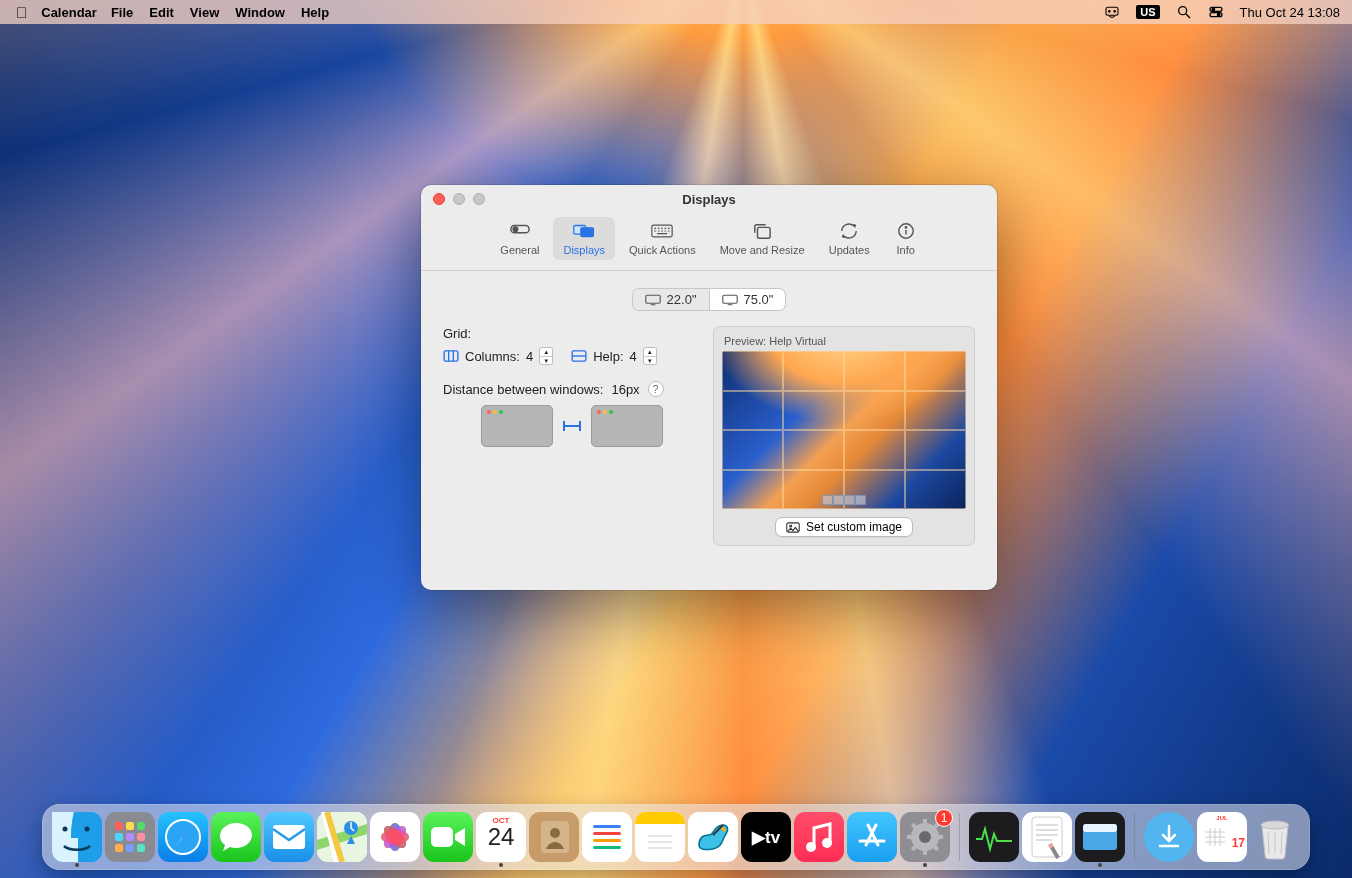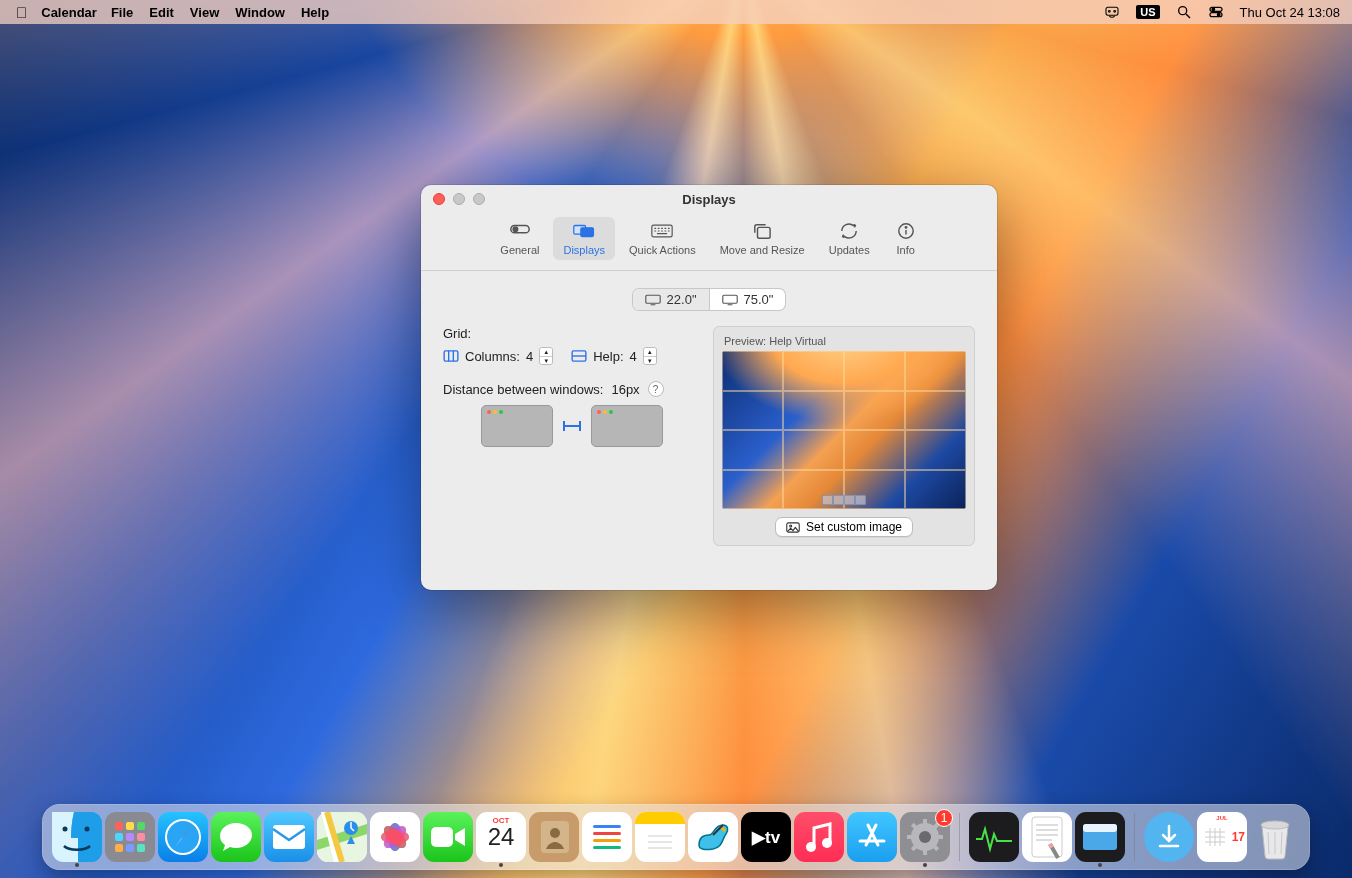--- a/index.html
+++ b/index.html
@@ -143,21 +143,21 @@
 .d-text{background:#fff;}
 .d-rect{background:#1c1c1e;}
 .d-dl{background:#52b5f0;}
 .d-calapp{background:#fff;}
 .d-trash{background:transparent;}
 
 .cal-top{position:absolute;top:4px;left:0;right:0;text-align:center;font-size:8px;font-weight:600;color:#ff3b30;text-transform:uppercase;}
 .cal-num{font-size:24px;font-weight:400;color:#222;}
 .cal-small .cal-top{font-size:6px;top:3px;}
 .cal-small .cal-num{font-size:16px;margin-top:6px;}
-.cal-small .cal-corner{position:absolute;right:2px;bottom:18px;font-size:12px;color:#ff3b30;font-weight:600;}
+.cal-small .cal-corner{position:absolute;right:2px;bottom:12px;font-size:12px;color:#ff3b30;font-weight:600;}
 
 .notes-top{position:absolute;top:0;left:0;right:0;height:12px;background:#ffcc00;border-radius:11px 11px 0 0;}
 
 .launch-grid{display:grid;grid-template-columns:repeat(3,8px);grid-template-rows:repeat(3,8px);gap:3px;}
 .launch-grid span{border-radius:2px;}
 .lg1{background:#ff6259;}.lg2{background:#ffdc4d;}.lg3{background:#54d86a;}
 .lg4{background:#4dd5ff;}.lg5{background:#b28bff;}.lg6{background:#ff8da1;}
 .lg7{background:#ffae4d;}.lg8{background:#7a9bff;}.lg9{background:#59e3c5;}
 
 .rem-lines{display:flex;flex-direction:column;gap:4px;width:28px;}

